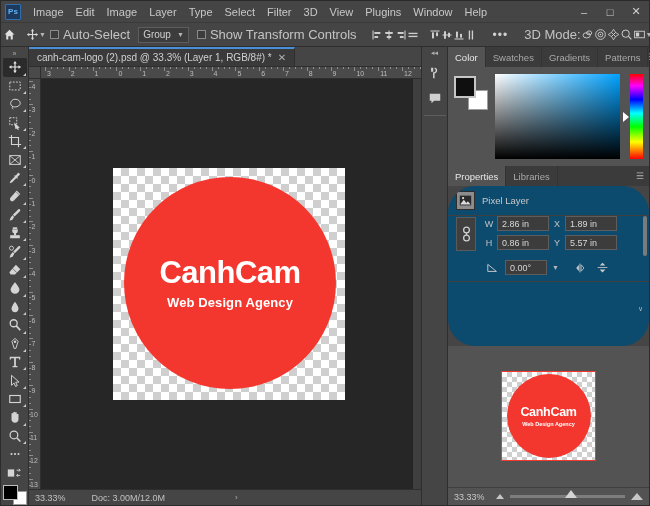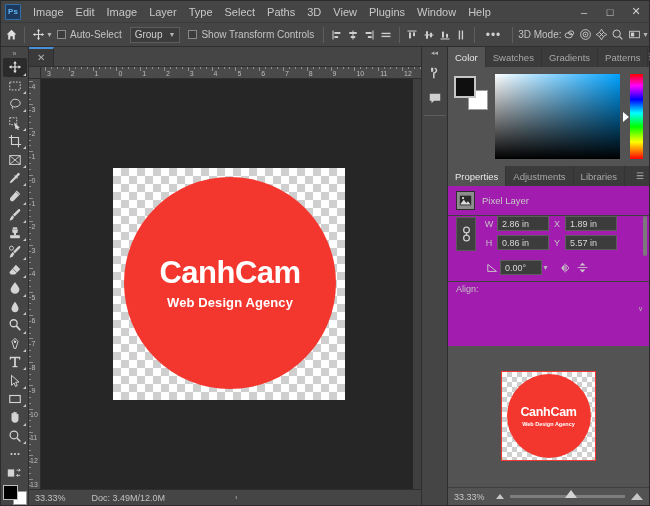--- a/index.html
+++ b/index.html
@@ -49,21 +49,21 @@
     border-bottom: 1px solid #2e2e2e;
     flex: 0 0 24px; padding-left: 2px;
   }
   .ob-sep { width: 1px; height: 16px; background: #5e5e5e; margin: 0 5px; }
   .ob-icon {
     width: 20px; height: 18px;
     display: flex; align-items: center; justify-content: center;
     color: #cfcfcf;
   }
   .ob-icon svg { display: block; }
-  .ob-label { color: #c3c3c3; font-size: 10px; white-space: nowrap; }
+  .ob-label { color: #c3c3c3; font-size: 13px; white-space: nowrap; }
   .ob-check {
     width: 9px; height: 9px; border: 1px solid #8a8a8a;
     background: #3c3c3c; margin-right: 4px; flex: 0 0 9px;
   }
   .ob-checkwrap { display: flex; align-items: center; padding: 0 4px; }
   .ob-select {
     background: #3c3c3c; border: 1px solid #5d5d5d; color: #cfcfcf;
     font-size: 10px; padding: 1px 4px; height: 16px;
     display: flex; align-items: center; gap: 6px; margin: 0 4px;
   }
@@ -261,30 +261,30 @@
     margin-top: 1px;
   }
   .fieldgrid { flex: 1; }
   .frow { display: flex; align-items: center; gap: 3px; margin-bottom: 4px; }
   .flabel { color: #c2c2c2; font-size: 9px; width: 10px; text-align: center; }
   .finput {
     background: #3c3c3c; border: 1px solid #5d5d5d; color: #d8d8d8;
     font-size: 9px; height: 15px; width: 52px; padding: 0 4px;
     display: flex; align-items: center;
   }
-  .anglerow { display: flex; align-items: center; padding: 2px 25px 6px 36px; }
+  .anglerow { display: flex; align-items: center; gap: 5px; padding: 2px 25px 6px 36px; }
   .angle-in {
     background: #3c3c3c; border: 1px solid #5d5d5d; color: #d8d8d8;
     font-size: 9px; height: 15px; width: 42px; padding: 0 4px;
     display: flex; align-items: center;
   }
   .mini-ic { color: #cacaca; display: flex; align-items: center; justify-content: center; width: 16px; height: 15px; }
   .align-label { color: #c2c2c2; font-size: 9px; padding: 2px 8px 6px 8px; }
 
-  .propsbody { background: #a21caf; position: relative; flex: 1; min-height: 0; overflow: hidden; }
+  .propsbody { background: #0c4a6e; position: relative; flex: 1; min-height: 0; overflow: hidden; border-radius: 27px; }
   .pscroll {
     position: absolute; right: 2px; top: 30px; width: 4px; height: 40px;
     background: #7a7a7a; border-radius: 2px;
   }
   .chev-right { position: absolute; right: 6px; color: #b5b5b5; font-size: 7px; }
 
   
   .navbody { background: #535353; flex: 1; display: flex; flex-direction: column; min-height: 0; }
   .navcanvas {
     flex: 1; display: flex; align-items: center; justify-content: center;
@@ -330,21 +330,21 @@
 <div class="app">
 
   <div class="menubar">
     <div class="ps-logo">Ps</div>
     <div class="menu-item">Image</div>
     <div class="menu-item">Edit</div>
     <div class="menu-item">Image</div>
     <div class="menu-item">Layer</div>
     <div class="menu-item">Type</div>
     <div class="menu-item">Select</div>
-    <div class="menu-item">Paths</div>
+    <div class="menu-item">Filter</div>
     <div class="menu-item">3D</div>
     <div class="menu-item">View</div>
     <div class="menu-item">Plugins</div>
     <div class="menu-item">Window</div>
     <div class="menu-item">Help</div>
     <div class="wincontrols">
       <div class="wc">–</div>
       <div class="wc">□</div>
       <div class="wc">✕</div>
     </div>
@@ -610,20 +610,21 @@
       </div>
       <div class="swatches">
         <div class="sw-back"></div>
         <div class="sw-fore"></div>
       </div>
     </div>
 
     <div class="docarea">
       <div class="tabstrip">
         <div class="doctab">
+          <span>canh-cam-logo (2).psd @ 33.3% (Layer 1, RGB/8#) *</span>
           <span class="tab-close">✕</span>
         </div>
       </div>
 
       <div class="rulerrow">
         <div class="corner"></div>
         <div class="hruler" id="hruler">
             <div class="tick" style="left: 4px; top: 0px; width: 1px; height: 4px;"></div>
             <div class="rlabel" style="left: 6px; top: 3px;">3</div>
             <div class="tick" style="left: 9.95px; top: 0px; width: 1px; height: 2px;"></div>
@@ -804,21 +805,21 @@
               <div class="logo-main">CanhCam</div>
               <div class="logo-sub">Web Design Agency</div>
             </div>
           </div>
           <div class="vscroll-doc"></div>
         </div>
       </div>
 
       <div class="statusbar">
         <span class="sb-zoom">33.33%</span>
-        <span class="sb-doc">Doc: 3.49M/12.0M</span>
+        <span class="sb-doc">Doc: 3.00M/12.0M</span>
         <span class="sb-arrow">›</span>
       </div>
     </div>
 
     <div class="minidock">
       <div class="md-collapse">◂◂</div>
       <div class="md-icon">
         <svg width="14" height="14" viewBox="0 0 16 16">
             <path d="M3.5 2 L6 2 L6 6.5 L3.5 6.5 Z M7.5 2 C9.5 2 10.5 3.2 10.5 5 C10.5 7.2 8.6 8 7.5 8.4 L7.5 14 L5.8 14 L5.8 7.2 C7.3 7 8.8 6.5 8.8 5 C8.8 4 8.3 3.5 7.5 3.5 Z" fill="#d0d0d0"></path>
           </svg>
@@ -847,21 +848,20 @@
         </div>
         <div class="cp-field"></div>
         <div class="cp-sliderwrap">
           <div class="cp-huemark"></div>
           <div class="cp-hue"></div>
         </div>
       </div>
 
       <div class="paneltabs">
         <div class="ptab active">Properties</div>
-        <div class="ptab">Adjustments</div>
         <div class="ptab">Libraries</div>
         <div class="panel-menu">☰</div>
       </div>
       <div class="propsbody">
         <div class="pl-row">
           <div class="pl-thumb">
             <svg width="13" height="13" viewBox="0 0 16 16">
                 <rect x="1" y="2" width="14" height="12" fill="#2b2b2b"></rect>
                 <path d="M2 12 L6 7 L9 11 L11 9 L14 12.5 L14 13 L2 13 Z" fill="#dcdcdc"></path>
                 <circle cx="5" cy="5" r="1.4" fill="#dcdcdc"></circle>
@@ -914,21 +914,20 @@
           <span class="mini-ic">
             <svg width="13" height="13" viewBox="0 0 16 16">
                 <path d="M8 2 L4.5 5.5 L11.5 5.5 Z" fill="#cacaca"></path>
                 <line x1="2" y1="8" x2="14" y2="8" stroke="#cacaca" stroke-width="1"></line>
                 <path d="M4.5 10.5 L11.5 10.5 L8 14 Z" fill="#cacaca"></path>
               </svg>
           </span>
         </div>
 
         <div class="divline"></div>
-        <div class="align-label">Align:</div>
         <span class="chev-right" style="top:119px;">∨</span>
         <div class="pscroll"></div>
       </div>
 
       <div class="navbody">
         <div class="navcanvas">
           <div class="navthumb">
             <div class="navcircle">
               <div class="navmain">CanhCam</div>
               <div class="navsub">Web Design Agency</div>

